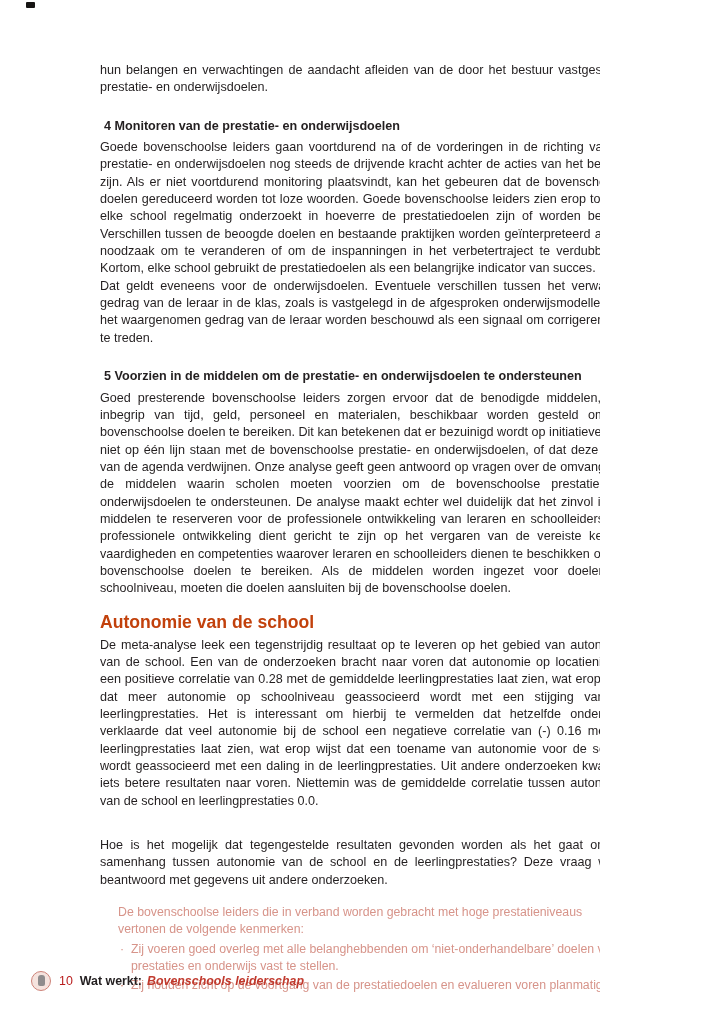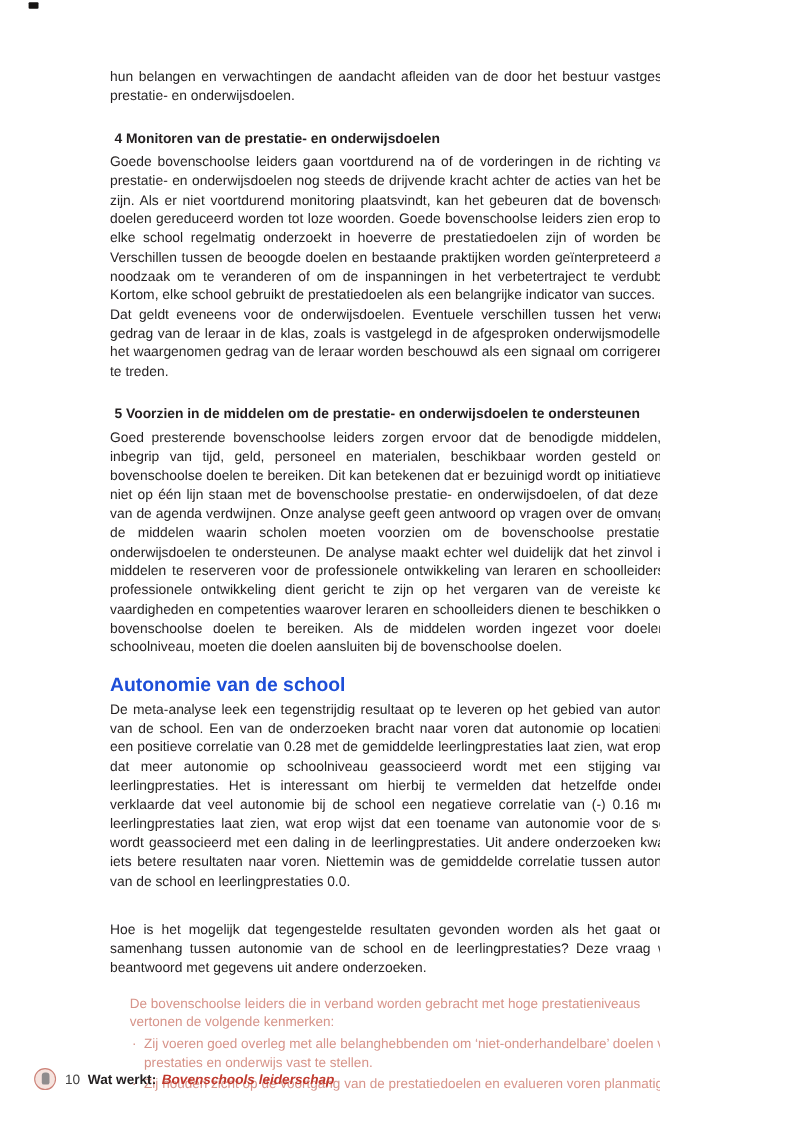--- a/index.html
+++ b/index.html
@@ -21,21 +21,21 @@
     text-align:justify;
   }
   .content p{margin:0;}
   p.lead{margin-bottom:21px;}
   h3.sec-heading{
     font-size:12.6px;line-height:17.35px;font-weight:bold;
     margin:4px;color:#231f20;text-align:left;
   }
   h3.sec-gap{margin-top:21px;}
   h2.red-heading{
-    color:#1d4ed8;font-size:17.6px;line-height:22px;font-weight:bold;
+    color:#c2410c;font-size:17.6px;line-height:22px;font-weight:bold;
     margin:13px 0 4px 0;text-align:left;letter-spacing:0;
   }
   p.spaced{margin-top:27px;}
   .callout{
     margin:15px 0 0 18px;
     color:#d7948a;
     font-size:12.3px;line-height:17.3px;
     text-align:left;
   }
   .callout .intro{margin:0;}
@@ -52,21 +52,21 @@
     width:18px;height:18px;border-radius:50%;
     border:1.5px solid #cd8278;background:#f5e3de;
     box-sizing:content-box;
     margin-right:8px;
   }
   .footer-icon .blob{
     position:absolute;left:5.5px;top:2.5px;
     width:7px;height:11px;
     background:#8f8c8d;border-radius:3px 3px 2px 2px;
   }
-  .footer .page-num{color:#404040;margin-right:7px;}
+  .footer .page-num{color:#b91c1c;margin-right:7px;}
   .footer .series-label{font-weight:bold;color:#231f20;margin-right:5px;}
   .footer .series-title{color:#c0392d;font-style:italic;font-weight:bold;}
 </style>
 </head>
 <body>
 
 <div class="page">
 
   <div class="corner-speck"></div>
 

